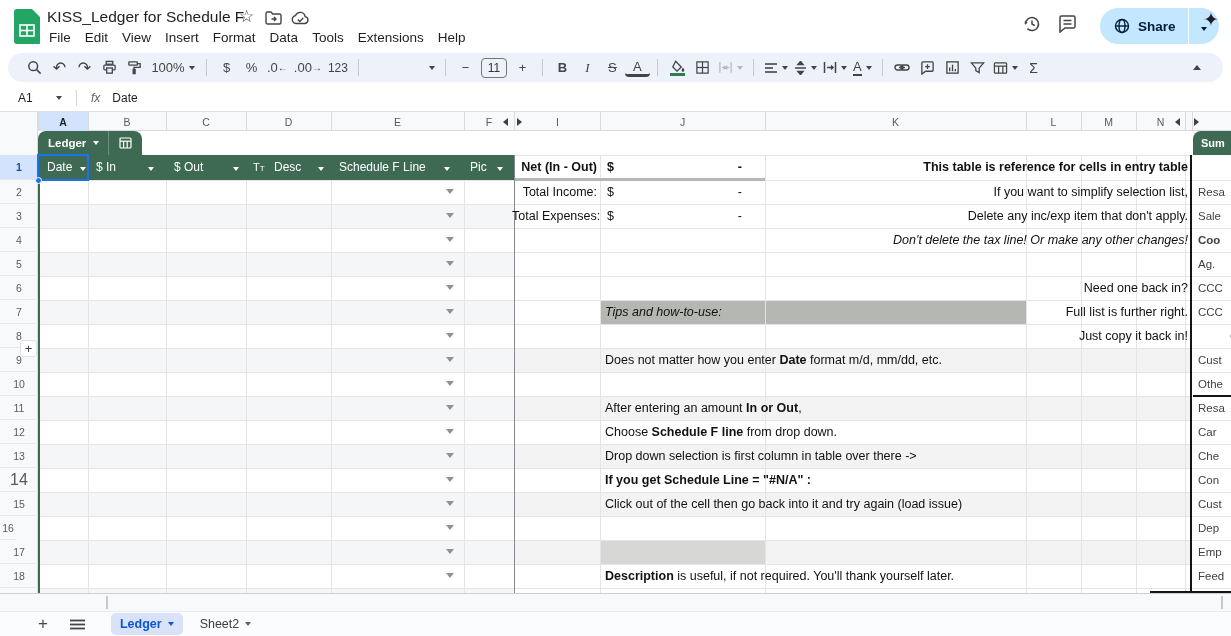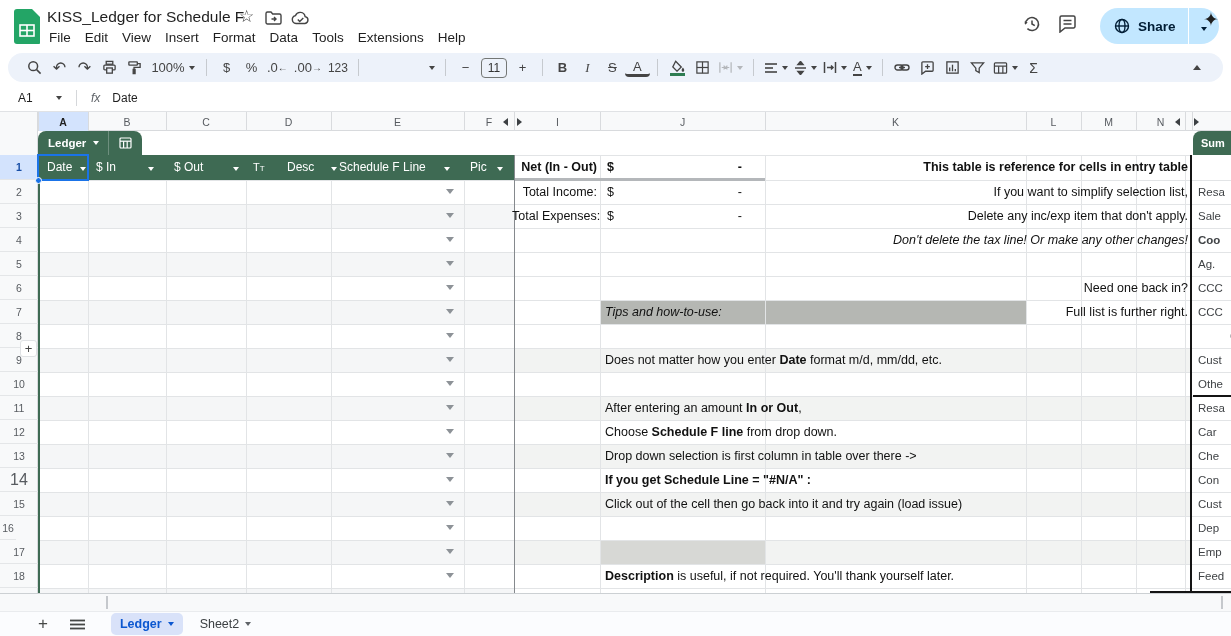--- a/index.html
+++ b/index.html
@@ -444,21 +444,21 @@
       <span>Date</span><span class="caret w" style="margin-left:8px"></span>
     </div>
     <div class="abs ghead-label nw" style="left:96px;top:48px">
       <span>$ In</span><span class="caret w" style="margin-left:32px"></span>
     </div>
     <div class="abs ghead-label nw" style="left:174px;top:48px">
       <span>$ Out</span><span class="caret w" style="margin-left:30px"></span>
     </div>
     <div class="abs ghead-label nw" style="left:253px;top:48px">
       <span><span style="font-size:11px">T</span><span style="font-size:8px">T</span></span>
-      <span style="margin-left:19px">Desc</span>
+      <span style="margin-left:6px">Desc</span>
       <span class="caret w" style="margin-left:13px"></span>
     </div>
     <div class="abs ghead-label nw" style="left:339px;top:48px">
       <span>Schedule F Line</span><span class="caret w" style="margin-left:18px"></span>
     </div>
     <div class="abs ghead-label nw" style="left:470px;top:48px">
       <span>Pic</span><span class="caret w" style="margin-left:10px"></span>
     </div>
 
     <div class="abs" style="left:38px;top:43px;width:1.5px;height:439px;background:#3e6a53"></div>
@@ -475,20 +475,21 @@
     <div class="abs cellt right nw" style="left:512px;top:92px;width:85px">Total Expenses:</div>
     <div class="abs cellt" style="left:607px;top:92px">$</div>
     <div class="abs cellt right" style="left:680px;top:92px;width:62px">-</div>
 
     <div class="abs cellt right b nw" style="left:600px;top:43px;width:588px;line-height:25px">This table is reference for cells in entry table</div>
     <div class="abs cellt right nw" style="left:600px;top:68px;width:588px">If you want to simplify selection list,</div>
     <div class="abs cellt right nw" style="left:600px;top:92px;width:588px">Delete any inc/exp item that don't apply.</div>
     <div class="abs cellt right i nw" style="left:600px;top:116px;width:588px">Don't delete the tax line! Or make any other changes!</div>
     <div class="abs cellt right nw" style="left:600px;top:164px;width:588px">Need one back in?</div>
     <div class="abs cellt right nw" style="left:600px;top:188px;width:588px">Full list is further right.</div>
+    <div class="abs cellt right nw" style="left:600px;top:212px;width:588px">Just copy it back in!</div>
 
     <div class="abs cellt i nw" style="left:605px;top:188px">Tips and how-to-use:</div>
     <div class="abs cellt nw" style="left:605px;top:236px"><span>Does not matter how you enter </span><span class="b">Date</span><span> format m/d, mm/dd, etc.</span></div>
     <div class="abs cellt nw" style="left:605px;top:284px"><span>After entering an amount </span><span class="b">In or Out</span><span>,</span></div>
     <div class="abs cellt nw" style="left:605px;top:308px"><span>Choose </span><span class="b">Schedule F line</span><span> from drop down.</span></div>
     <div class="abs cellt nw" style="left:605px;top:332px">Drop down selection is first column in table over there -&gt;</div>
     <div class="abs cellt b nw" style="left:605px;top:356px">If you get Schedule Line = "#N/A" :</div>
     <div class="abs cellt nw" style="left:605px;top:380px">Click out of the cell then go back into it and try again (load issue)</div>
     <div class="abs cellt nw" style="left:605px;top:452px"><span class="b">Description</span><span> is useful, if not required. You'll thank yourself later.</span></div>
 

